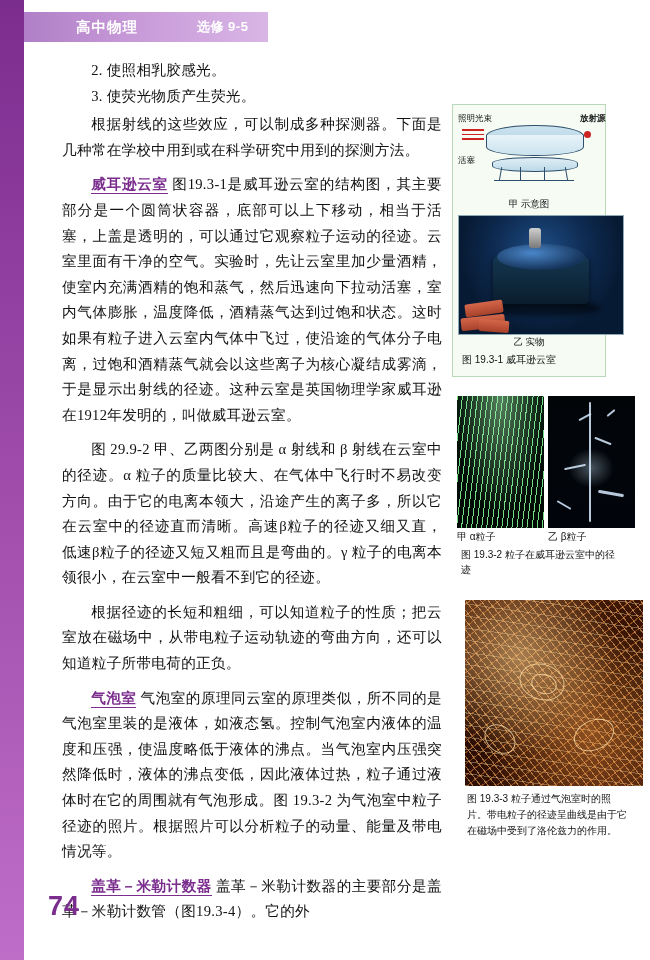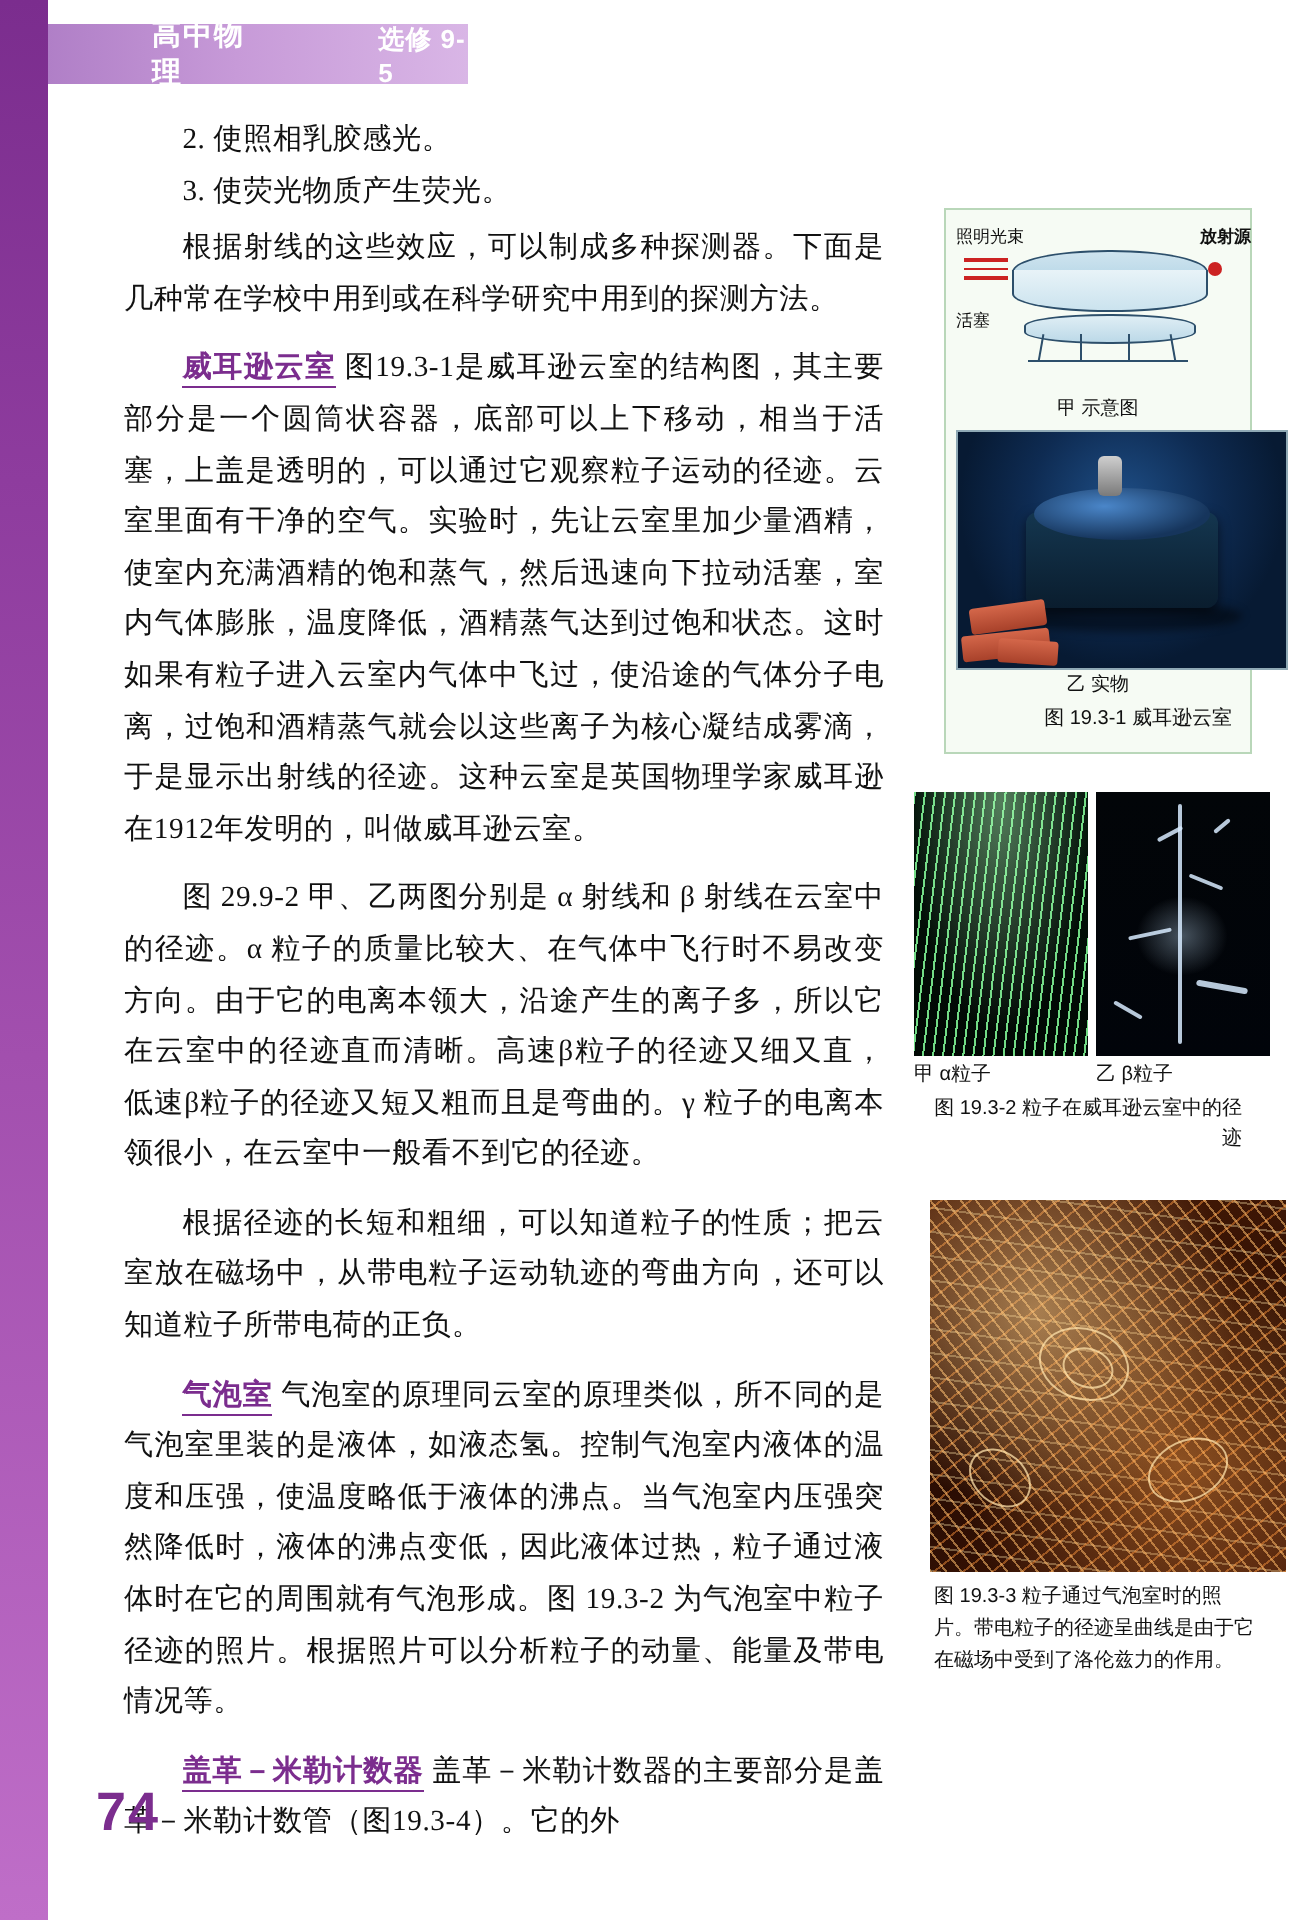--- a/index.html
+++ b/index.html
@@ -27,21 +27,21 @@
     width: 24px;
     height: 960px;
     background: linear-gradient(180deg,#7b2d8e 0%, #8e3c9e 25%, #a24fae 55%, #bf6ec8 100%);
   }
 
   
   .header {
     position: absolute;
     left: 24px;
     top: 12px;
-    width: 210px;
+    width: 244px;
     height: 30px;
     background: linear-gradient(90deg,#b07fc7 0%, #c79ad8 45%, #d9b6e6 100%);
     display: flex;
     align-items: center;
     padding-left: 52px;
     box-sizing: border-box;
     gap: 47px;
   }
   .header .book-title {
     color: #ffffff;
@@ -91,21 +91,20 @@
     top: 104px;
     width: 178px;
   }
 
   .fig-box {
     position: relative;
     width: 154px;
     border: 1px solid #b9d7b9;
     box-sizing: border-box;
     background: #ffffff;
-    margin-left: 20px;
   }
 
   
   .fig1 {
     padding: 6px 5px 5px 5px;
     background: #f6fbf4;
   }
   .schematic {
     position: relative;
     width: 166px;
@@ -233,21 +232,21 @@
     left: 24px; top: 84px;
     width: 118px; height: 16px;
     background: rgba(0,0,0,.45);
     border-radius: 50%;
     filter: blur(2px);
   }
   .fig-caption {
     font-family: "Liberation Sans", sans-serif;
     font-size: 10px;
     color: #111;
-    text-align: right;
+    text-align: left;
     line-height: 15px;
     padding: 3px 4px 4px 4px;
   }
 
   
   .fig2 {
     margin-top: 14px;
     padding: 5px 5px 3px 5px;
     border: none;
     background: transparent;

